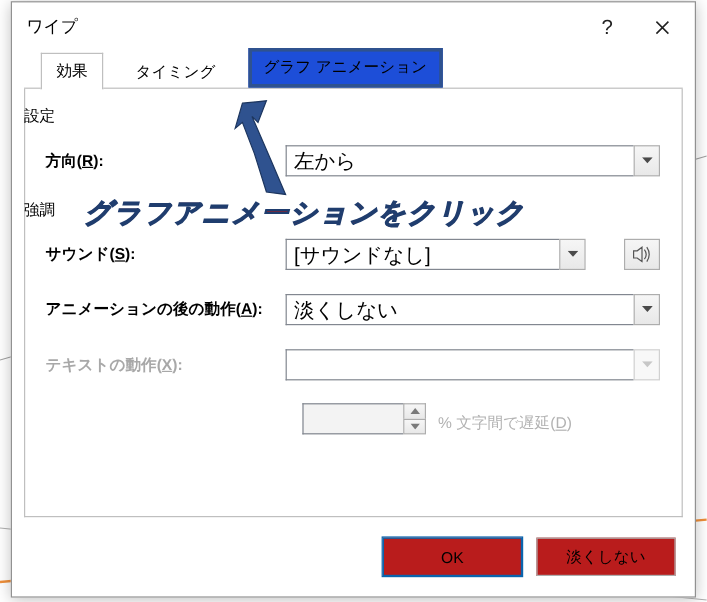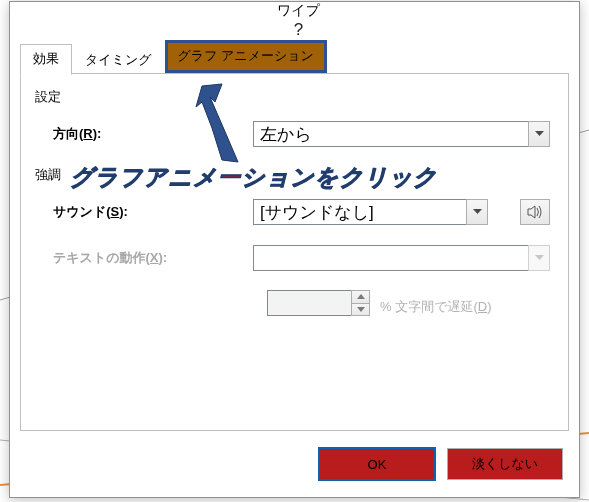--- a/index.html
+++ b/index.html
@@ -26,42 +26,42 @@
     box-shadow: 0 2px 12px rgba(0,0,0,0.25);
     z-index: 2;
     display: flex;
     flex-direction: column;
   }
   .titlebar {
     height: 42px;
     display: flex;
     align-items: center;
     padding: 0 4px 0 12px;
-    flex-direction: column;
   }
   .titlebar .title {
     flex: 1;
     font-size: 14px;
     color: #000;
   }
   .tb-btn {
     width: 46px; height: 30px;
     display:flex; align-items:center; justify-content:center;
     color:#222;
     font-size: 15px;
   }
   .tb-btn.help { font-size: 17px; }
   .tb-btn.close svg { width:12px; height:12px; }
 
   .tabs {
     display:flex;
     align-items:flex-end;
-    padding: 0 10px;
+    padding: 0 24px;
     height: 30px;
     position: relative;
+    gap: 14px;
   }
   .tab {
     padding: 5px 12px 6px 12px;
     border: 1px solid transparent;
     border-bottom: none;
     font-size: 13px;
     color:#000;
     position: relative;
     top: 1px;
     background: transparent;
@@ -70,35 +70,35 @@
     border-color: #bfbfbf;
     border-bottom: 1px solid #fff;
     background:#fff;
     z-index:3;
   }
   .tab.highlighted {
     border: 3px solid #2f528f;
     padding: 4px 10px 5px 10px;
     top: -1px;
     z-index:4;
-    background:#a16207;
+    background:#1d4ed8;
   }
   .tabline {
     position:absolute;
     left:10px; right:10px; bottom:0;
     height:0;
     border-bottom:1px solid #bfbfbf;
     z-index:1;
   }
   .tab-panel {
     flex:1;
     margin: 0 10px 10px 10px;
     border: 1px solid #bfbfbf;
     border-top: none;
-    padding: 14px 18px 10px 18px;
+    padding: 14px 18px 10px 3px;
     position: relative;
   }
   .section-header {
     font-size: 13px;
     color:#000;
     margin: 0 0 14px -4px;
   }
   .form {
     margin-left: 14px;
     margin-right: 0px;
@@ -295,20 +295,33 @@
           <div class="speaker-btn">
             <svg viewBox="0 0 16 14">
               <path d="M1 4 H4 L8 1 V13 L4 10 H1 Z" fill="none" stroke="#555" stroke-width="1"></path>
               <path d="M10 3 Q13 7 10 11" fill="none" stroke="#555" stroke-width="1"></path>
               <path d="M12 1 Q16 7 12 13" fill="none" stroke="#555" stroke-width="1"></path>
             </svg>
           </div>
         </div>
       </div>
 
+      <div class="row">
+        <div class="label">
+          <span>アニメーションの後の動作(</span><u>A</u><span>):</span>
+        </div>
+        <div class="combo">
+          <div class="field">淡くしない</div>
+          <div class="btn">
+            <svg viewBox="0 0 9 6">
+                <path d="M0 0 L4.5 5 L9 0 Z" fill="#4a4a4a"></path>
+              </svg>
+          </div>
+        </div>
+      </div>
 
       <div class="row">
         <div class="label disabled">
           <span>テキストの動作(</span><u>X</u><span>):</span>
         </div>
         <div class="combo">
           <div class="field disabled"></div>
           <div class="btn disabled">
             <svg viewBox="0 0 9 6">
                 <path d="M0 0 L4.5 5 L9 0 Z" fill="#9a9a9a"></path>

